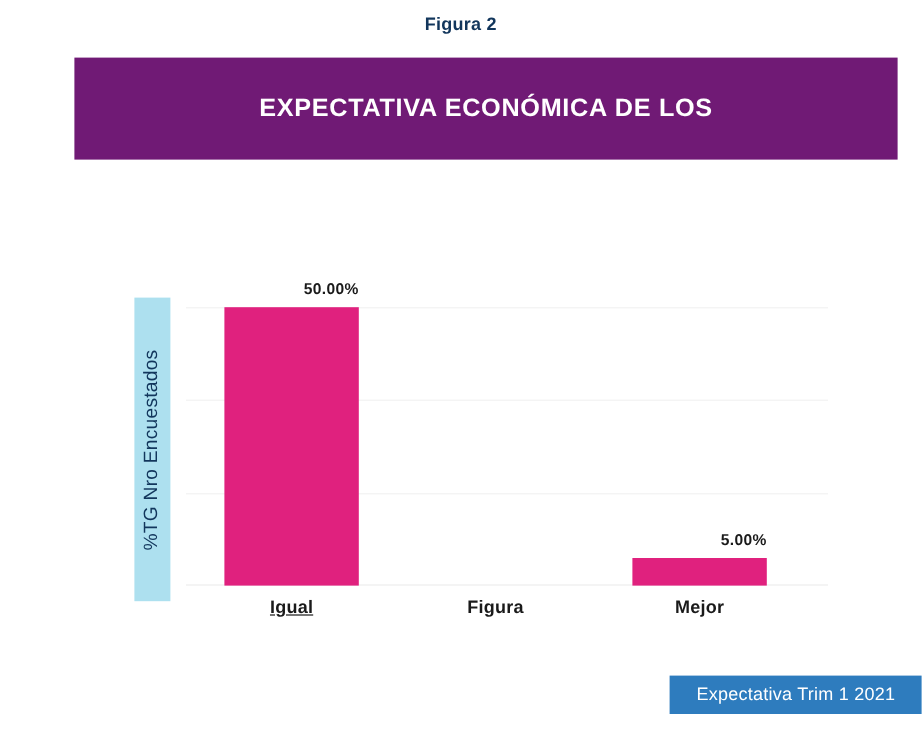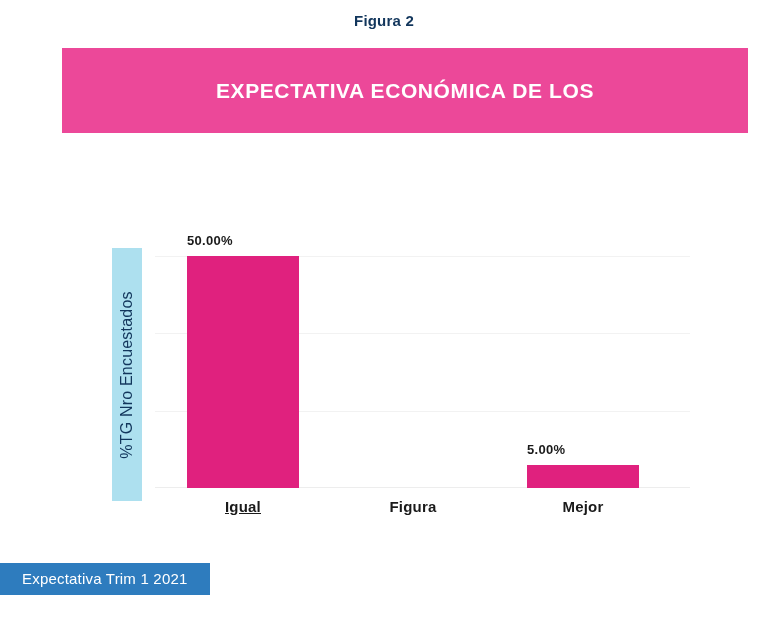--- a/index.html
+++ b/index.html
@@ -28,21 +28,21 @@
     letter-spacing: 0.2px;
   }
 
   
   #title-banner {
     position: absolute;
     left: 62px;
     top: 48px;
     width: 686px;
     height: 85px;
-    background: #ec4899;
+    background: #701a75;
     display: flex;
     flex-direction: column;
     align-items: center;
     justify-content: center;
     box-sizing: border-box;
   }
   .title-line {
     color: #ffffff;
     font-size: 21px;
     font-weight: bold;
@@ -111,21 +111,21 @@
     position: absolute;
     bottom: 0;
     left: 0;
     width: 100%;
     background: #E0217E;
   }
   .bar-value {
     position: absolute;
     left: 0;
     width: 100%;
-    text-align: left;
+    text-align: right;
     font-size: 13px;
     font-weight: bold;
     color: #1A1A1A;
     letter-spacing: 0.3px;
   }
 
   
   #category-axis {
     position: absolute;
     left: 155px;
@@ -144,21 +144,21 @@
     letter-spacing: 0.2px;
   }
 
   
   #legend {
     position: absolute;
     left: 0;
     top: 383px;
     width: 768px;
     display: flex;
-    justify-content: flex-start;
+    justify-content: flex-end;
   }
   #legend-badge {
     background: #2E7CBE;
     color: #ffffff;
     font-size: 15px;
     padding: 7px 22px 8px 22px;
     letter-spacing: 0.2px;
     white-space: nowrap;
   }
 </style>

